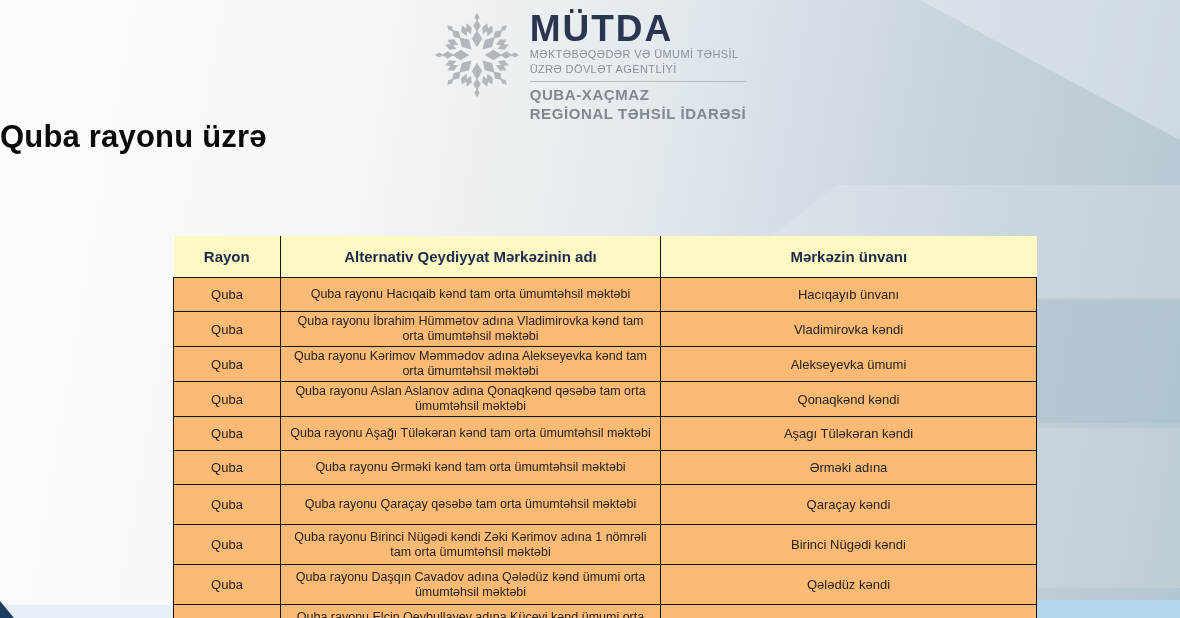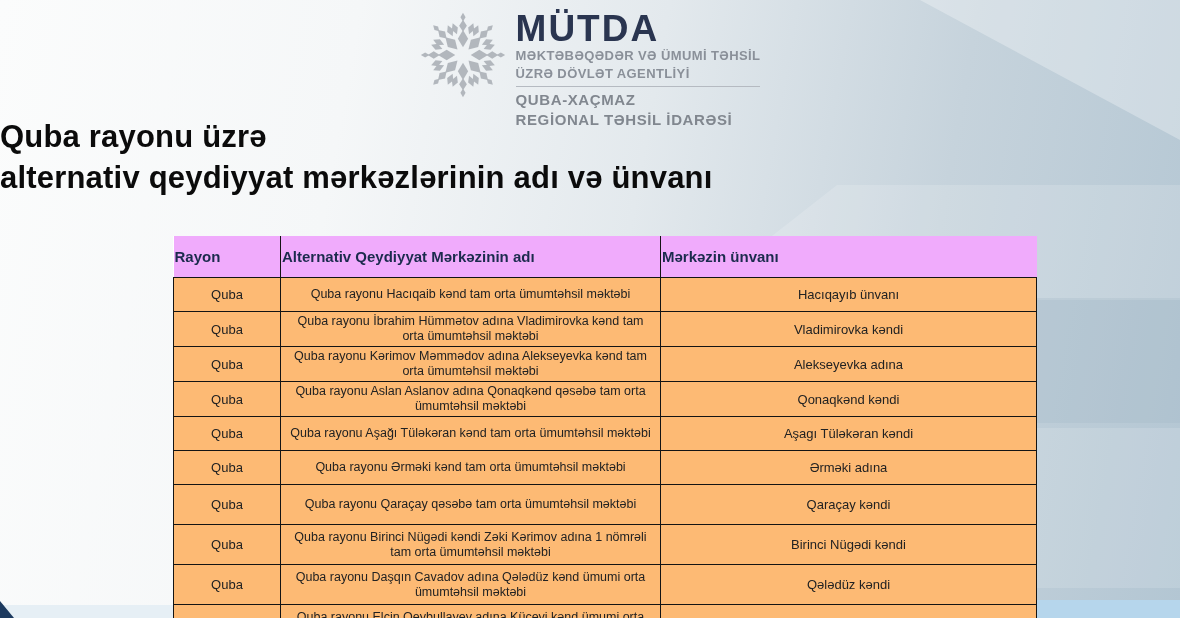--- a/index.html
+++ b/index.html
@@ -27,44 +27,44 @@
     clip-path:polygon(0 0,100% 100%,0 100%);}
 
   
   .logo-wrap{
     position:absolute;top:10px;left:0;width:100%;
     display:flex;justify-content:center;gap:10px;
   }
   .ornament{width:86px;height:90px;flex:0 0 auto;}
   .logo-text{display:flex;flex-direction:column;align-items:flex-start;}
   .brand{font-size:37px;font-weight:bold;letter-spacing:2px;color:#2a3550;line-height:1.0;}
-  .tagline{font-size:13px;font-weight:bold;letter-spacing:0.4px;color:#8a9099;line-height:1.35;}
+  .tagline{font-size:11px;font-weight:normal;letter-spacing:0.4px;color:#8a9099;line-height:1.35;}
   .logo-divider{width:100%;border-top:1px solid #b5bac1;margin:4px 0 3px;}
   .region{font-size:15px;font-weight:bold;letter-spacing:0.6px;color:#81878f;line-height:1.3;}
 
   
   .title{
     position:absolute;top:116px;left:0;width:100%;
     color:#0b0b0b;font-weight:bold;
     font-size:31px;line-height:41px;letter-spacing:0.2px;
   }
 
   
   .reg-table{
     position:absolute;left:173px;top:236px;width:863px;
     border-collapse:collapse;table-layout:fixed;
     background:#fff;
   }
   .reg-table col.c1{width:107px;}
   .reg-table col.c2{width:380px;}
   .reg-table col.c3{width:376px;}
   .reg-table th{
-    background:#f0abfc;color:#1b2b4d;
+    background:#fef9c3;color:#1b2b4d;
     font-size:15px;font-weight:bold;
-    height:39px;text-align:left;vertical-align:middle;
+    height:39px;text-align:center;vertical-align:middle;
     border:1.5px solid #141414;border-top:none;margin-top:18px;
   }
   .reg-table th:first-child{border-left:none;}
   .reg-table th:last-child{border-right:none;}
   .reg-table td{
     border:1.5px solid #141414;
     text-align:center;vertical-align:middle;
     color:#222;background:#fdba74;
     padding:2px 8px;height:29px;
   }
@@ -112,21 +112,20 @@
       <div class="tagline">MƏKTƏBƏQƏDƏR VƏ ÜMUMİ TƏHSİL</div>
       <div class="tagline">ÜZRƏ DÖVLƏT AGENTLİYİ</div>
       <div class="logo-divider"></div>
       <div class="region">QUBA-XAÇMAZ</div>
       <div class="region">REGİONAL TƏHSİL İDARƏSİ</div>
     </div>
   </div>
 
   <div class="title">
     <div>Quba rayonu üzrə</div>
-    <div>alternativ qeydiyyat mərkəzlərinin adı və ünvanı</div>
   </div>
 
   <table class="reg-table">
     <colgroup>
         <col class="c1">
         <col class="c2">
         <col class="c3">
       </colgroup>
     <thead>
       <tr>
@@ -142,21 +141,21 @@
           <td>Hacıqayıb ünvanı</td>
         </tr>
         <tr>
           <td>Quba</td>
           <td>Quba rayonu İbrahim Hümmətov adına Vladimirovka kənd tam orta ümumtəhsil məktəbi</td>
           <td>Vladimirovka kəndi</td>
         </tr>
         <tr>
           <td>Quba</td>
           <td>Quba rayonu Kərimov Məmmədov adına Alekseyevka kənd tam orta ümumtəhsil məktəbi</td>
-          <td>Alekseyevka adına</td>
+          <td>Alekseyevka ümumi</td>
         </tr>
         <tr>
           <td>Quba</td>
           <td>Quba rayonu Aslan Aslanov adına Qonaqkənd qəsəbə tam orta ümumtəhsil məktəbi</td>
           <td>Qonaqkənd kəndi</td>
         </tr>
         <tr>
           <td>Quba</td>
           <td>Quba rayonu Aşağı Tüləkəran kənd tam orta ümumtəhsil məktəbi</td>
           <td>Aşagı Tüləkəran kəndi</td>

